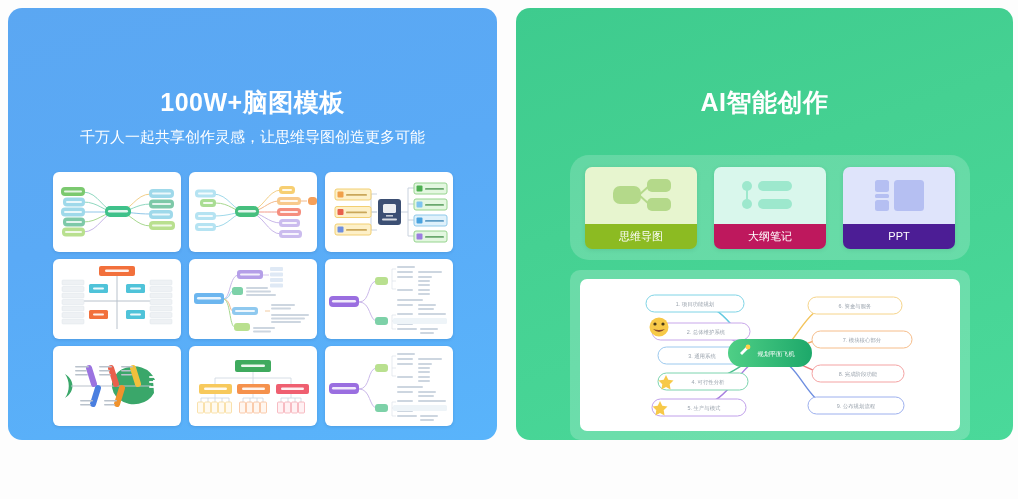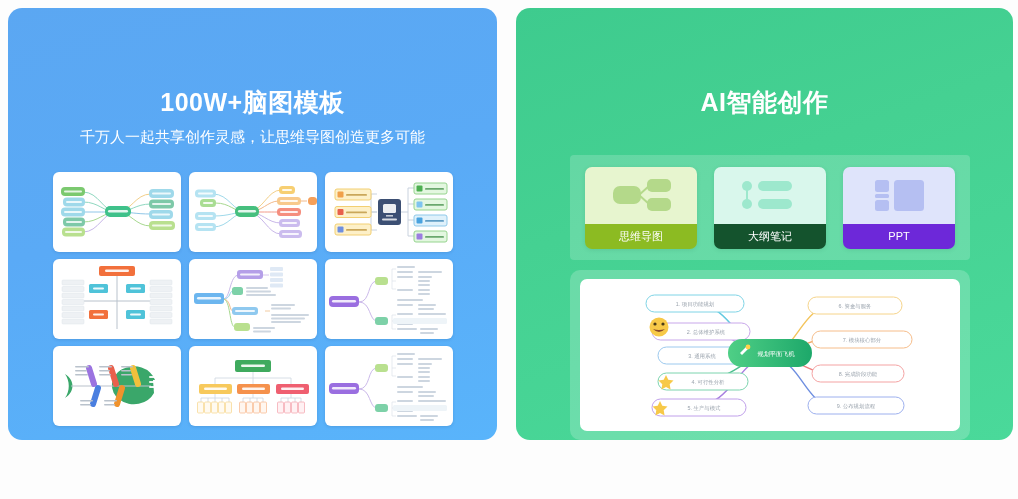--- a/index.html
+++ b/index.html
@@ -23,30 +23,30 @@
   
   .tpl-grid{position:absolute;left:45px;top:164px;width:400px;
             display:grid;grid-template-columns:repeat(3,128px);grid-template-rows:repeat(3,80px);
             gap:7px 8px;}
   .tpl{background:#fff;border-radius:6px;position:relative;overflow:hidden;
        box-shadow:0 1px 3px rgba(30,70,130,.18);}
   .tpl svg{display:block;width:100%;height:100%;}
 
   
   .cards-wrap{position:absolute;left:570px;top:155px;width:400px;height:105px;
-              background:rgba(255,255,255,.18);border-radius:4px;}
+              background:rgba(255,255,255,.18);border-radius:19px;}
   .cards{position:absolute;inset:0;display:flex;align-items:center;justify-content:space-between;
          padding:0 15px;box-sizing:border-box;}
   .card{width:112px;height:82px;border-radius:7px;overflow:hidden;display:flex;flex-direction:column;
         box-shadow:0 1px 4px rgba(20,90,60,.13);}
   .card-art{flex:1;display:flex;align-items:center;justify-content:center;}
   .card-label{height:25px;line-height:25px;text-align:center;color:#fff;font-size:11px;}
   .c1 .card-art{background:#e7f5cf;} .c1 .card-label{background:#8cbb22;}
-  .c2 .card-art{background:#d9f7ec;} .c2 .card-label{background:#14532d;}
-  .c3 .card-art{background:#dfe4fb;} .c3 .card-label{background:#6d28d9;}
+  .c2 .card-art{background:#d9f7ec;} .c2 .card-label{background:#be185d;}
+  .c3 .card-art{background:#dfe4fb;} .c3 .card-label{background:#4c1d95;}
 
   
   .mm-wrap{position:absolute;left:570px;top:270px;width:400px;height:170px;
            background:rgba(255,255,255,.2);border-radius:10px;}
   .mm{position:absolute;left:10px;top:9px;width:380px;height:152px;background:#fff;border-radius:7px;overflow:hidden;}
   .mm svg{display:block;width:100%;height:100%;}
   .blur-txt{fill:#9aa3ad;}
 </style>
 </head>
 <body>

